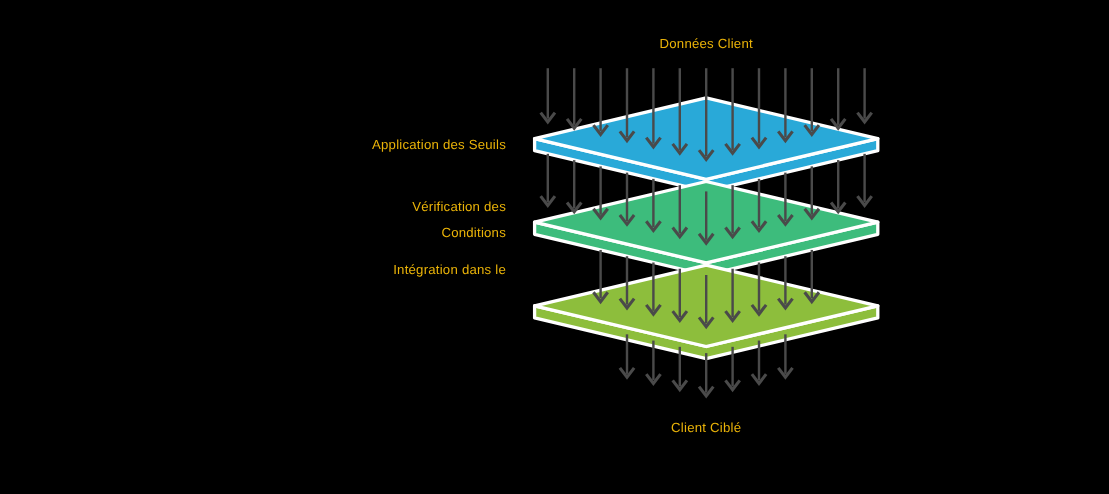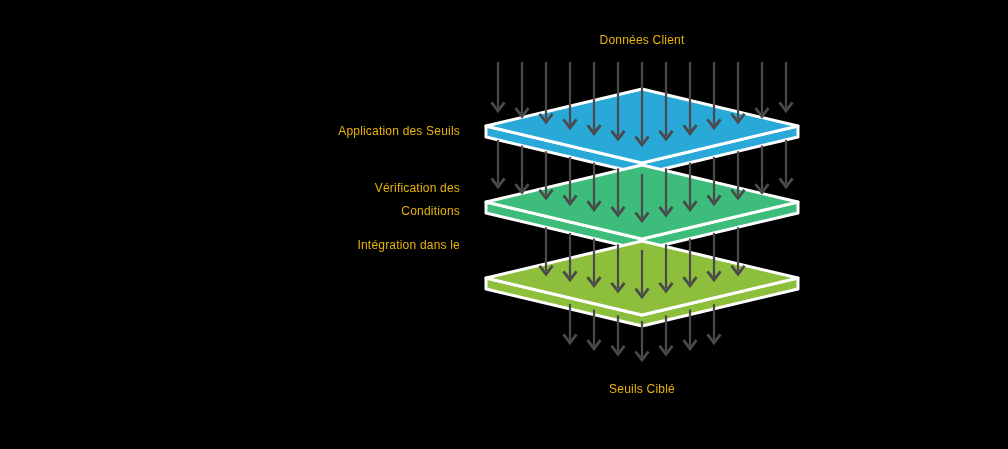--- a/index.html
+++ b/index.html
@@ -134,14 +134,14 @@
 
   <div class="txt side-label" id="label-1">
     <div>Vérification des</div>
     <div>Conditions</div>
   </div>
 
   <div class="txt side-label" id="label-2">
     <div>Intégration dans le</div>
   </div>
 
-  <div class="txt out-txt">Seuils Ciblé</div>
+  <div class="txt out-txt">Client Ciblé</div>
 </div>
 
 </body></html>

